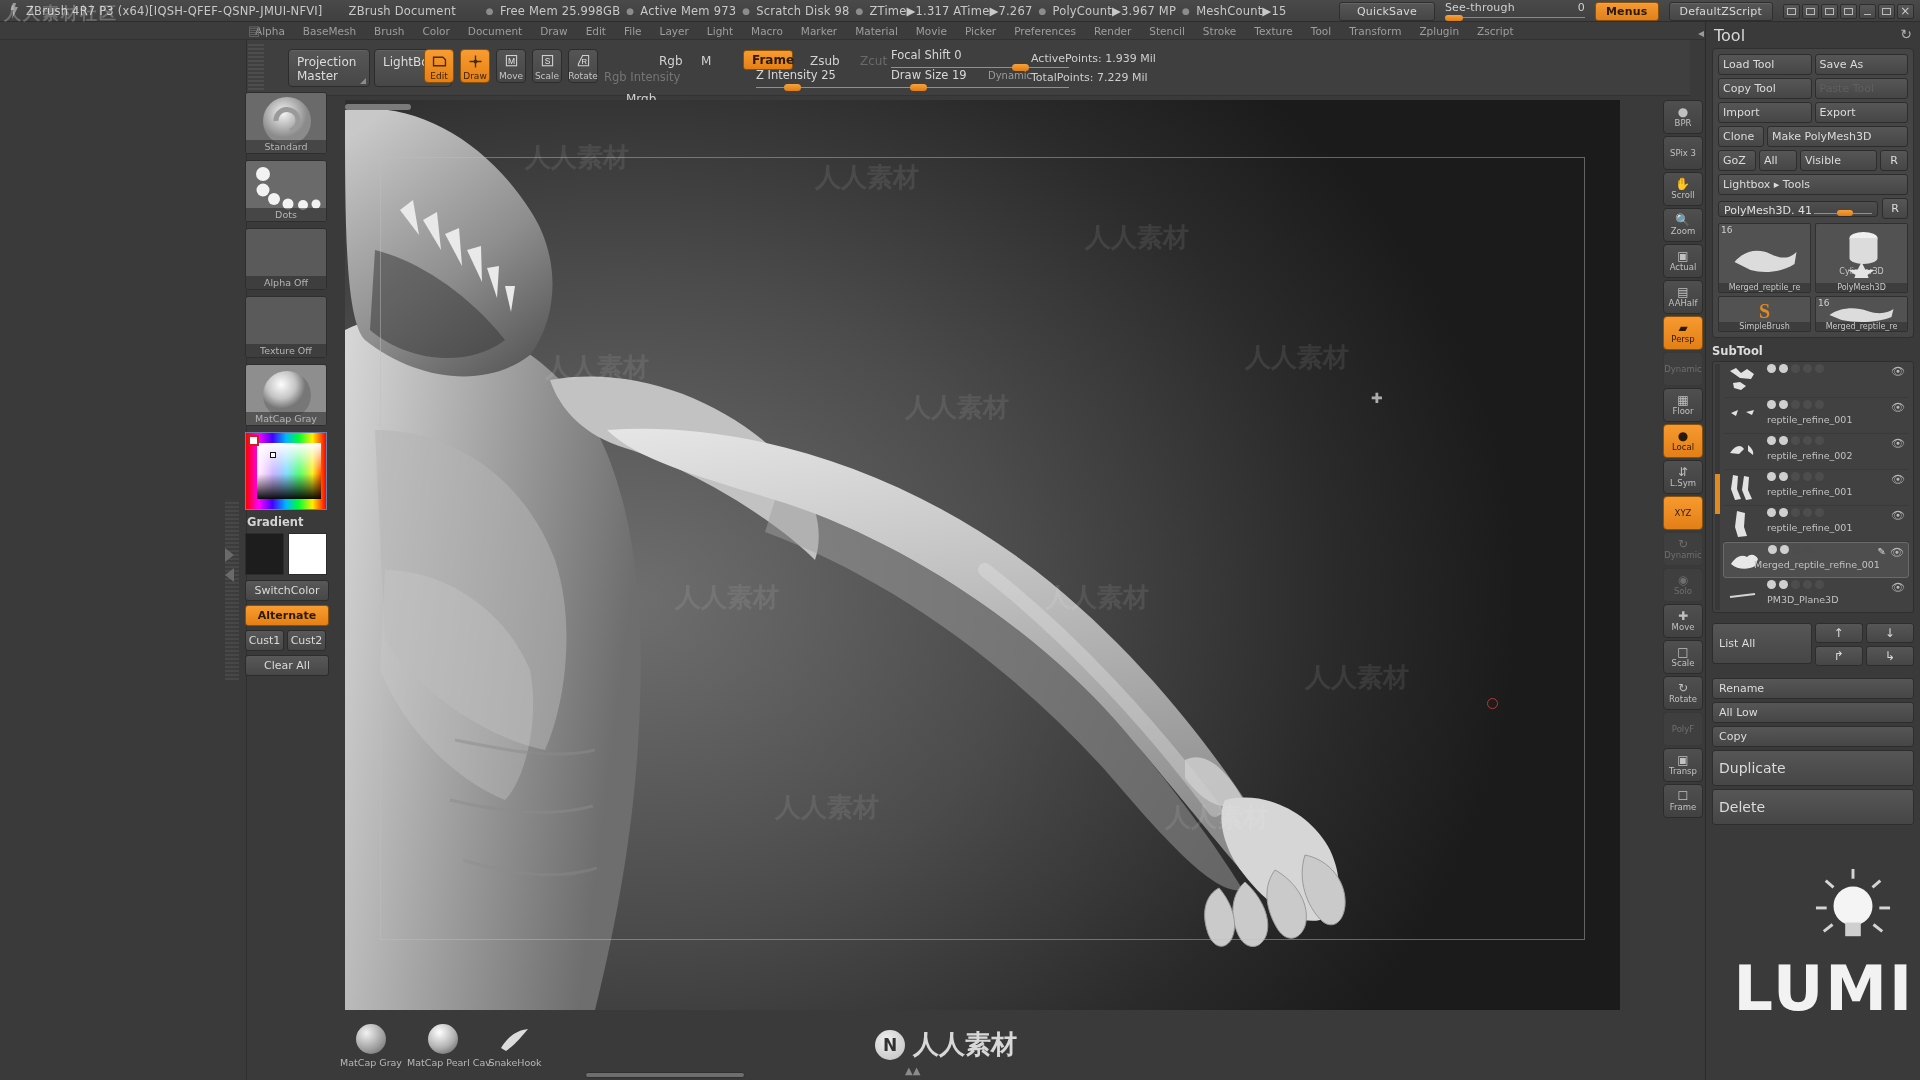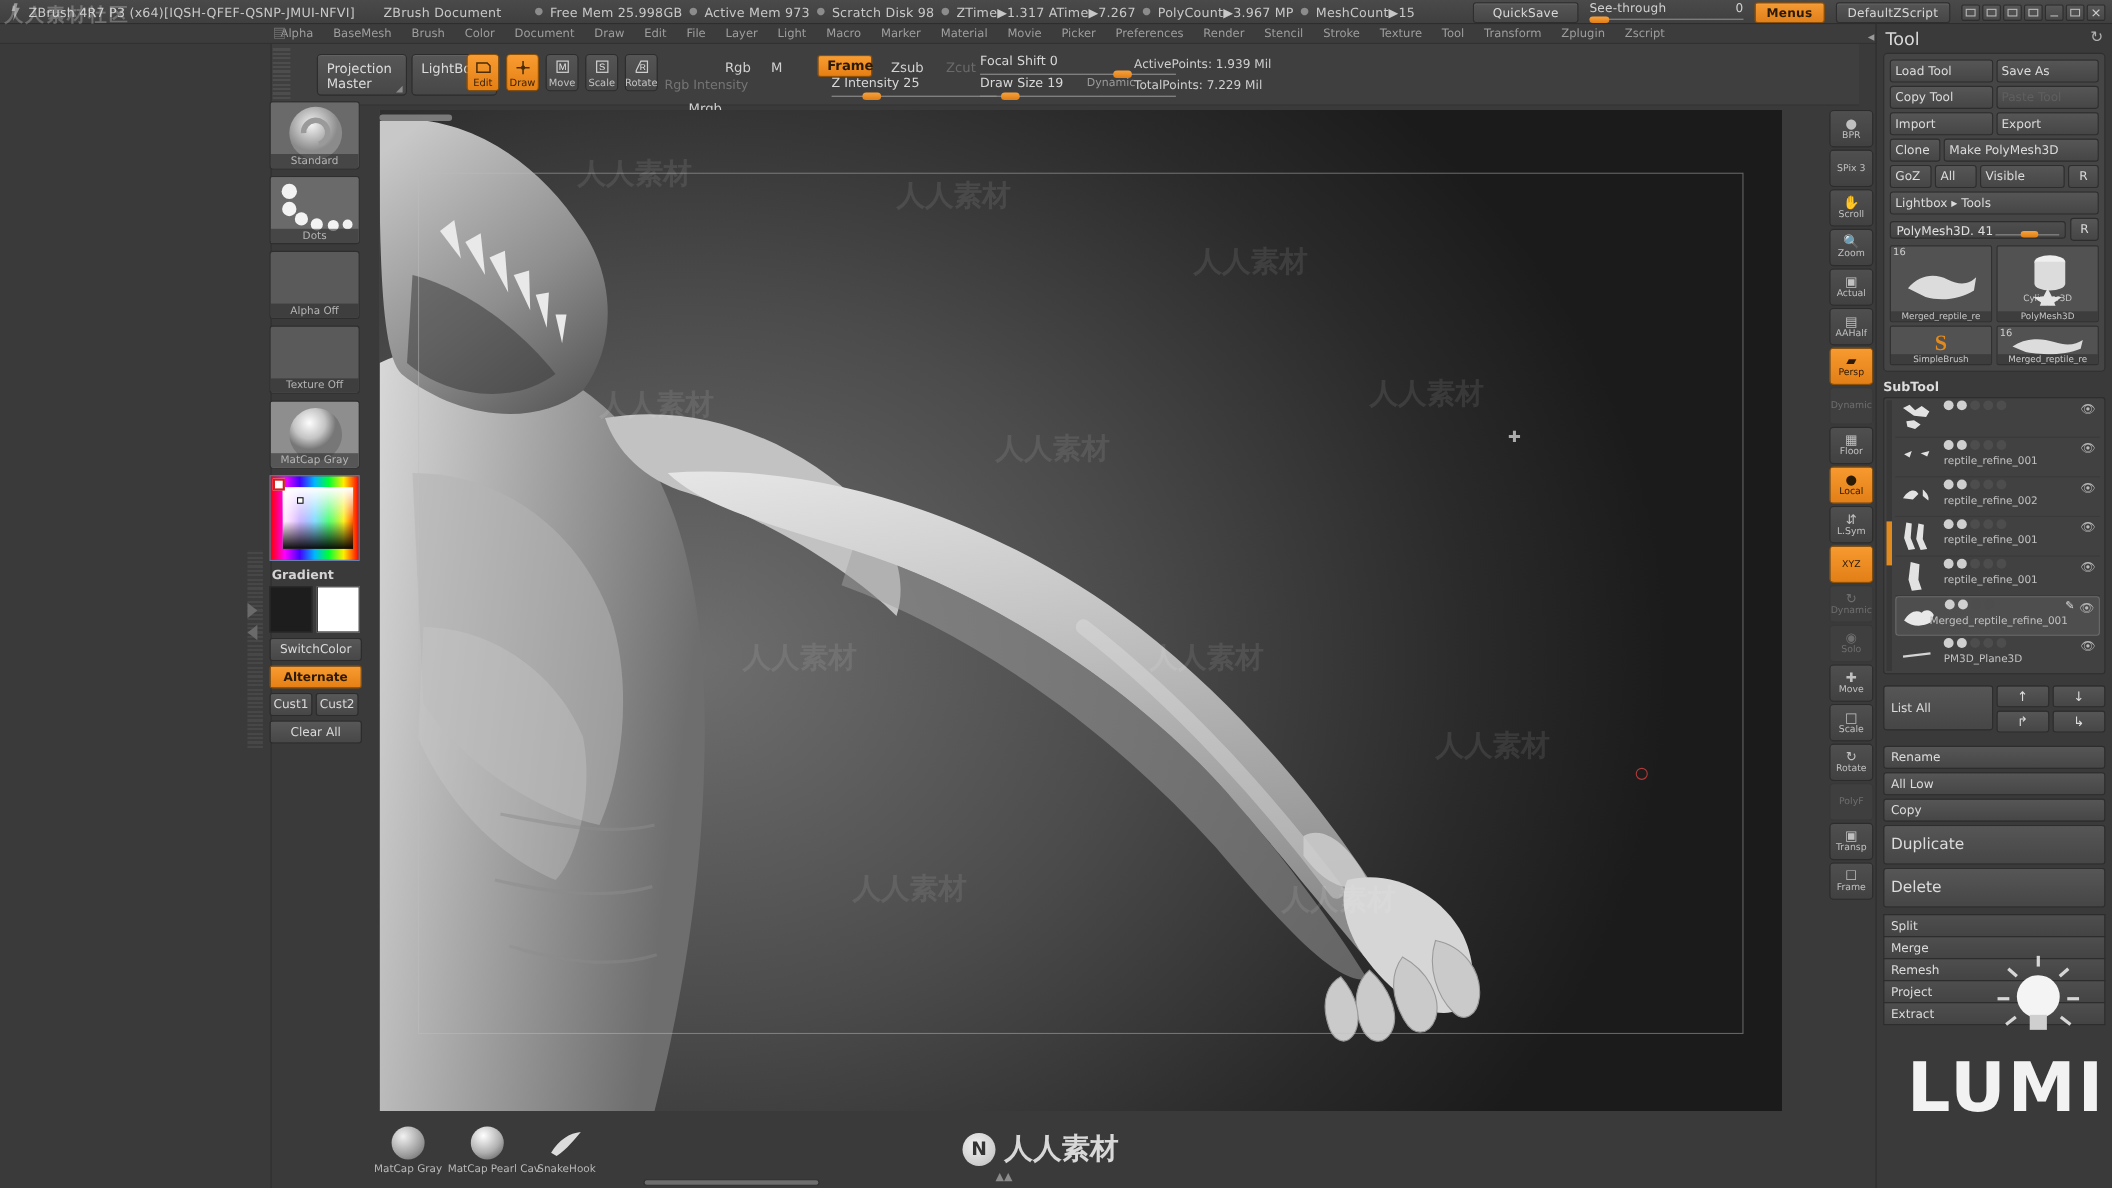--- a/index.html
+++ b/index.html
@@ -902,27 +902,20 @@
     <div class="grid2" style="margin-top:12px">
       <div class="c">
         <div class="smbtn">Rename</div>
         <div class="smbtn">All Low</div>
         <div class="smbtn">Copy</div>
         <div class="bigbtn2">Duplicate</div>
         <div class="bigbtn2">Delete</div>
       </div>
     </div>
 
-    <div style="margin-top:6px">
-      <div class="stackbtn">Split</div>
-      <div class="stackbtn">Merge</div>
-      <div class="stackbtn">Remesh</div>
-      <div class="stackbtn">Project</div>
-      <div class="stackbtn">Extract</div>
-    </div>
 
     <svg class="bulb" viewBox="0 0 80 80">
       <g stroke="#f0f0f0" stroke-width="3" opacity=".85">
         <path d="M40 2 L40 12"></path>
           <path d="M12 14 L20 21"></path>
           <path d="M68 14 L60 21"></path>
         <path d="M2 42 L13 42"></path>
           <path d="M78 42 L67 42"></path>
         <path d="M10 66 L19 59"></path>
           <path d="M70 66 L61 59"></path>

